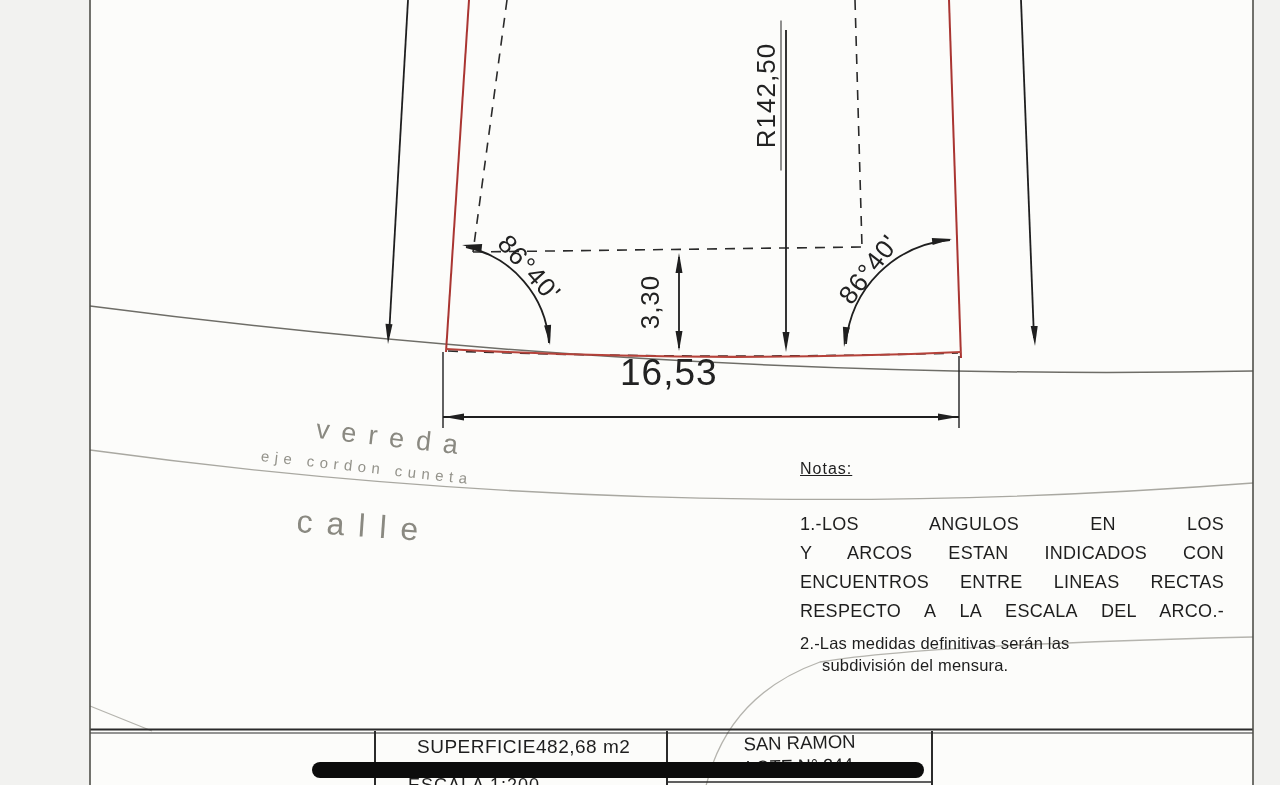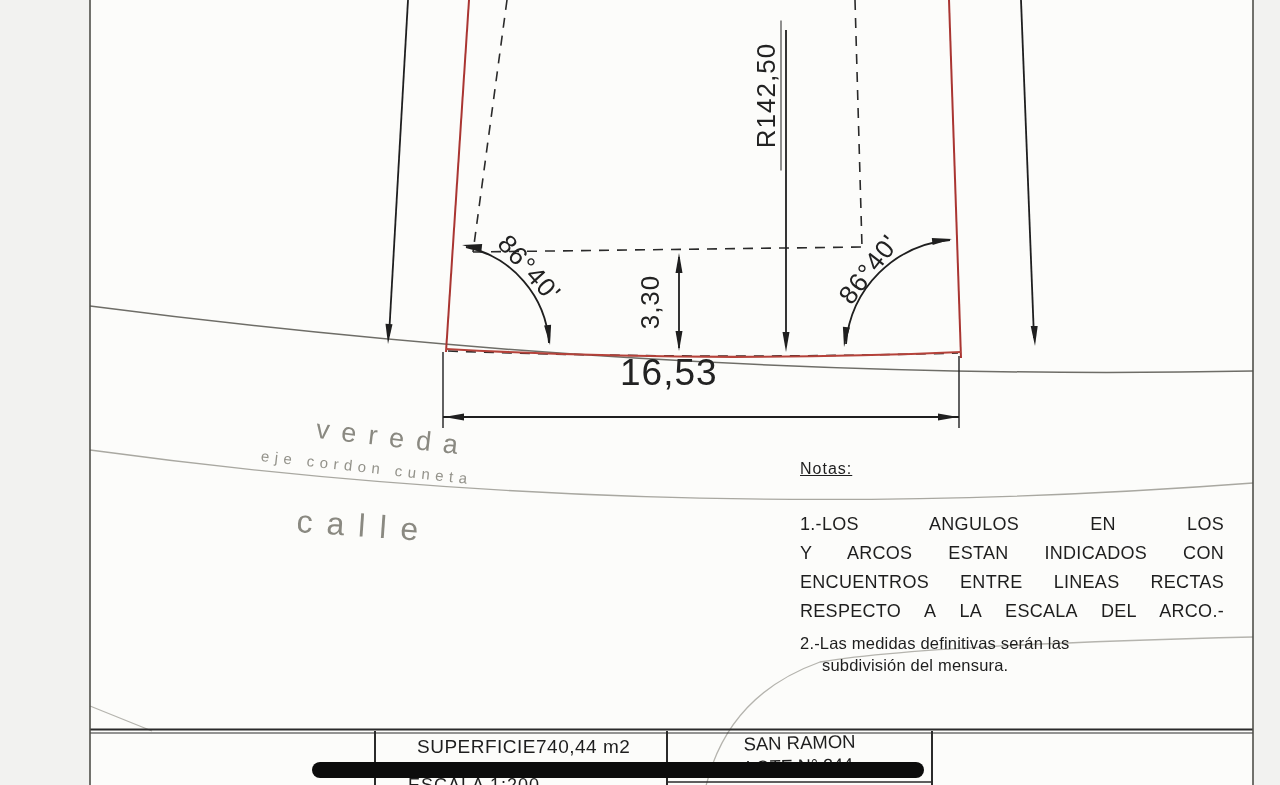--- a/index.html
+++ b/index.html
@@ -117,19 +117,19 @@
       <div>ENCUENTROS ENTRE LINEAS RECTAS</div>
       <div>RESPECTO A LA ESCALA DEL ARCO.-</div>
     </div>
     <div class="n2div">
       <div>2.-Las medidas definitivas serán las</div>
       <div class="n2-indent">subdivisión del mensura.</div>
     </div>
   </div>
 
   <div class="txt tb superficie-l">SUPERFICIE</div>
-  <div class="txt tb superficie-v">740,44 m2</div>
+  <div class="txt tb superficie-v">482,68 m2</div>
   <div class="txt escala">ESCALA 1:200</div>
   <div class="txt sanramon">SAN RAMON</div>
   <div class="txt lote">LOTE N° 244</div>
 
   <div id="redaction"></div>
 </div>
 
 </body></html>

